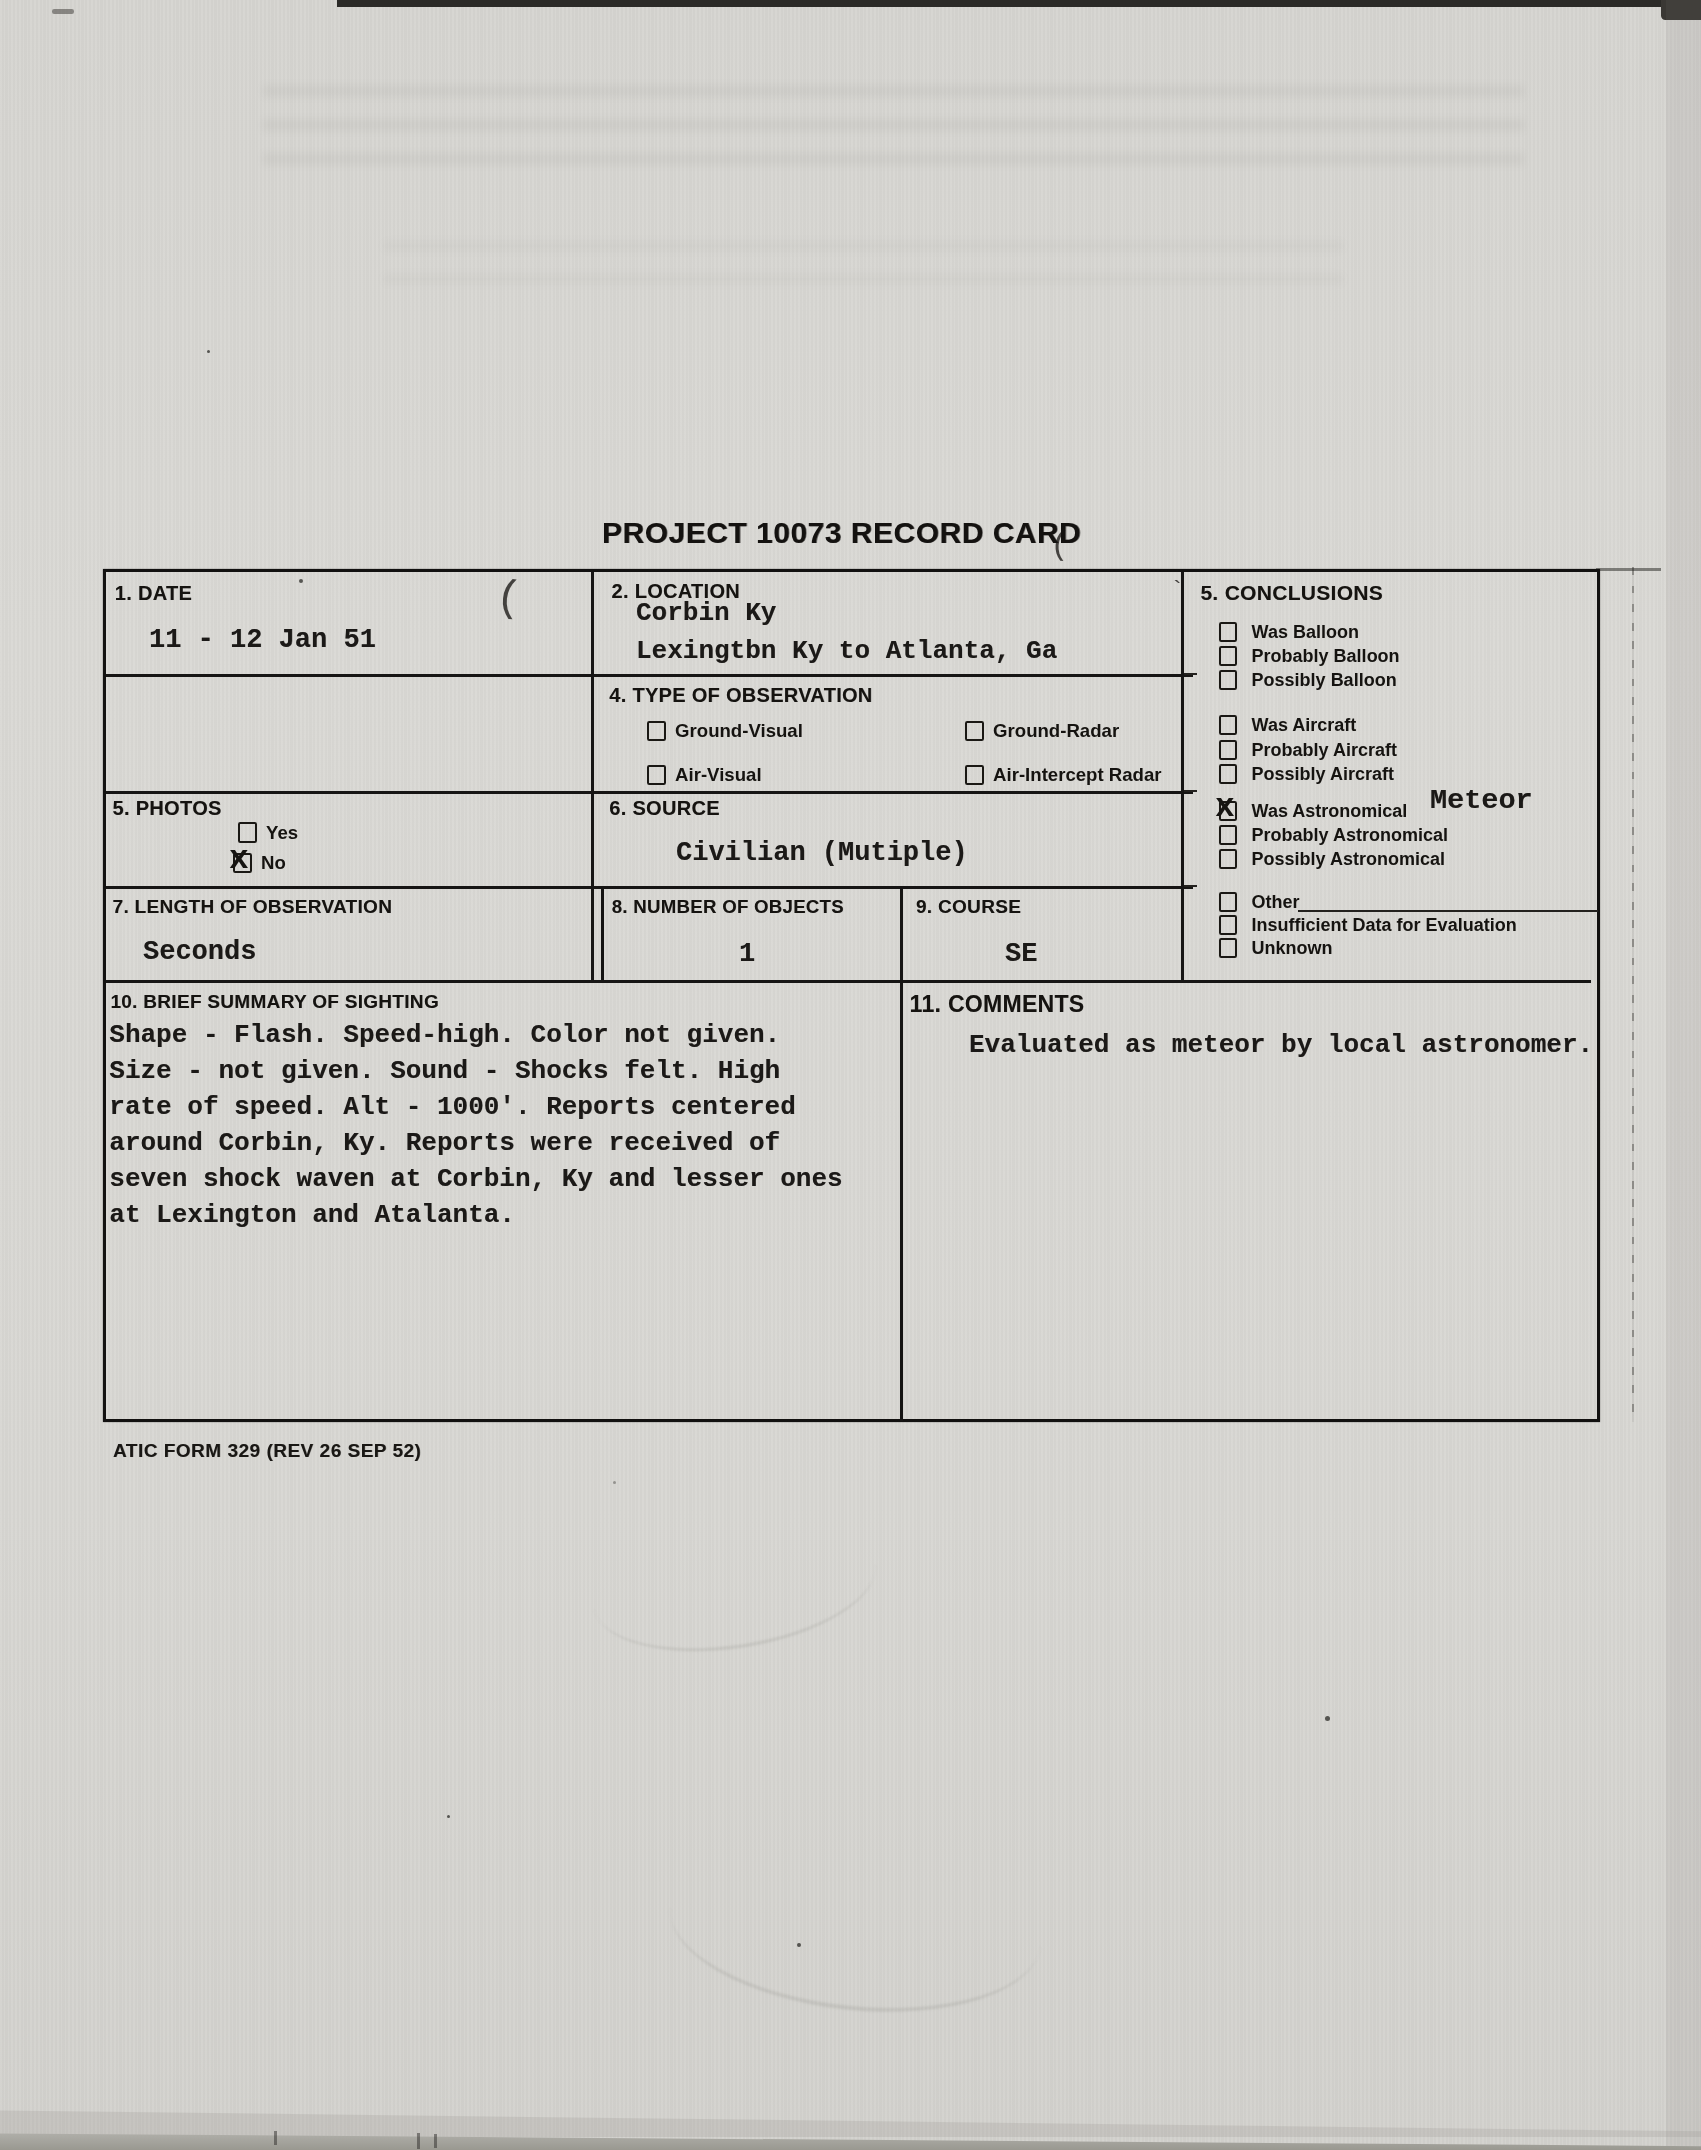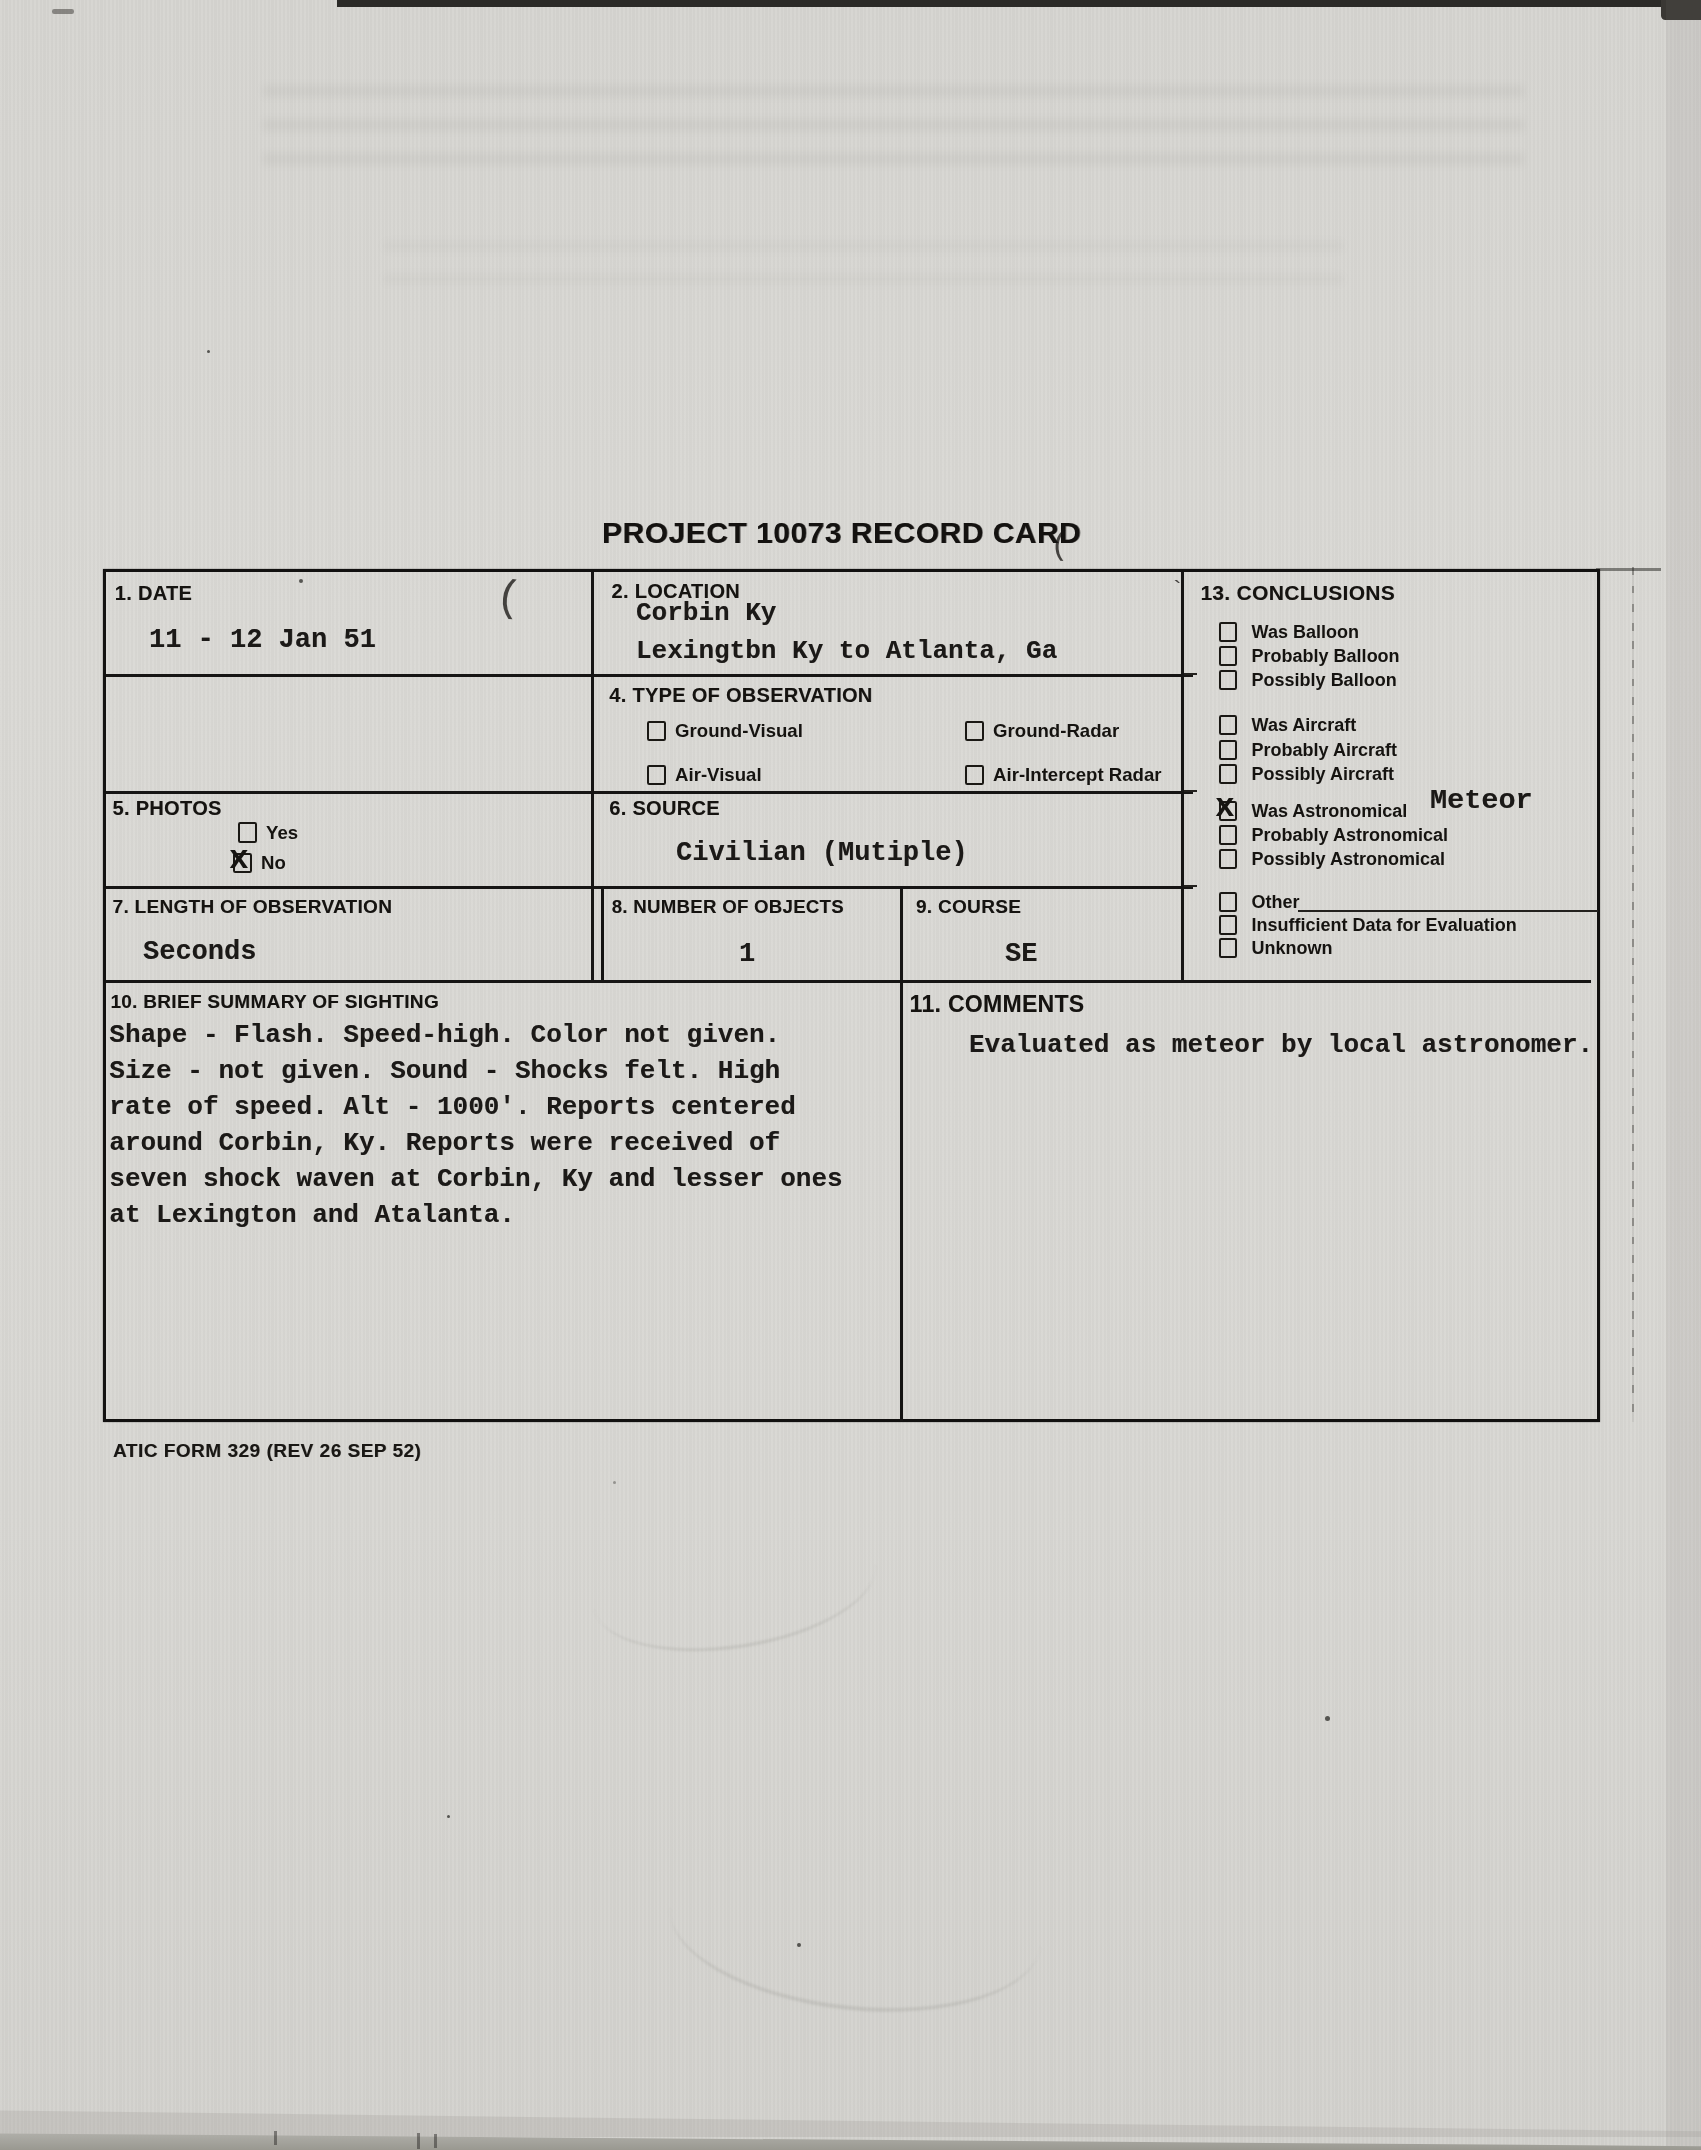--- a/index.html
+++ b/index.html
@@ -114,21 +114,21 @@
       <div class="mono" style="position:absolute;left:43px;top:53px;font-size:27px">11 - 12 Jan 51</div>
     </div>
 
     <div class="cell" style="left:488px;top:0;width:587px;height:102px">
       <div class="lab" style="position:absolute;left:17.5px;top:7.7px">2. LOCATION</div>
       <div class="mono" style="position:absolute;left:42px;top:26px;font-size:26px">Corbin Ky</div>
       <div class="mono" style="position:absolute;left:42px;top:64px;font-size:26px">Lexingtbn Ky to Atlanta, Ga</div>
     </div>
 
     <div class="cell" style="left:1078px;top:0;width:407px;height:408px">
-      <div class="lab" style="position:absolute;left:16.4px;top:8.8px;font-size:21px">13. CONCLUSIONS</div>
+      <div class="lab" style="position:absolute;left:16.4px;top:8.8px;font-size:21px">5. CONCLUSIONS</div>
       <div class="rule" style="left:0;top:101px;width:13px"></div>
       <div class="rule" style="left:0;top:218px;width:13px"></div>
       <div class="rule" style="left:0;top:313px;width:13px"></div>
 
       <div class="crow" style="top:48px">
         <span class="cb"></span>
         <span class="clab">Was Balloon</span>
       </div>
       <div class="crow" style="top:72px">
         <span class="cb"></span>

